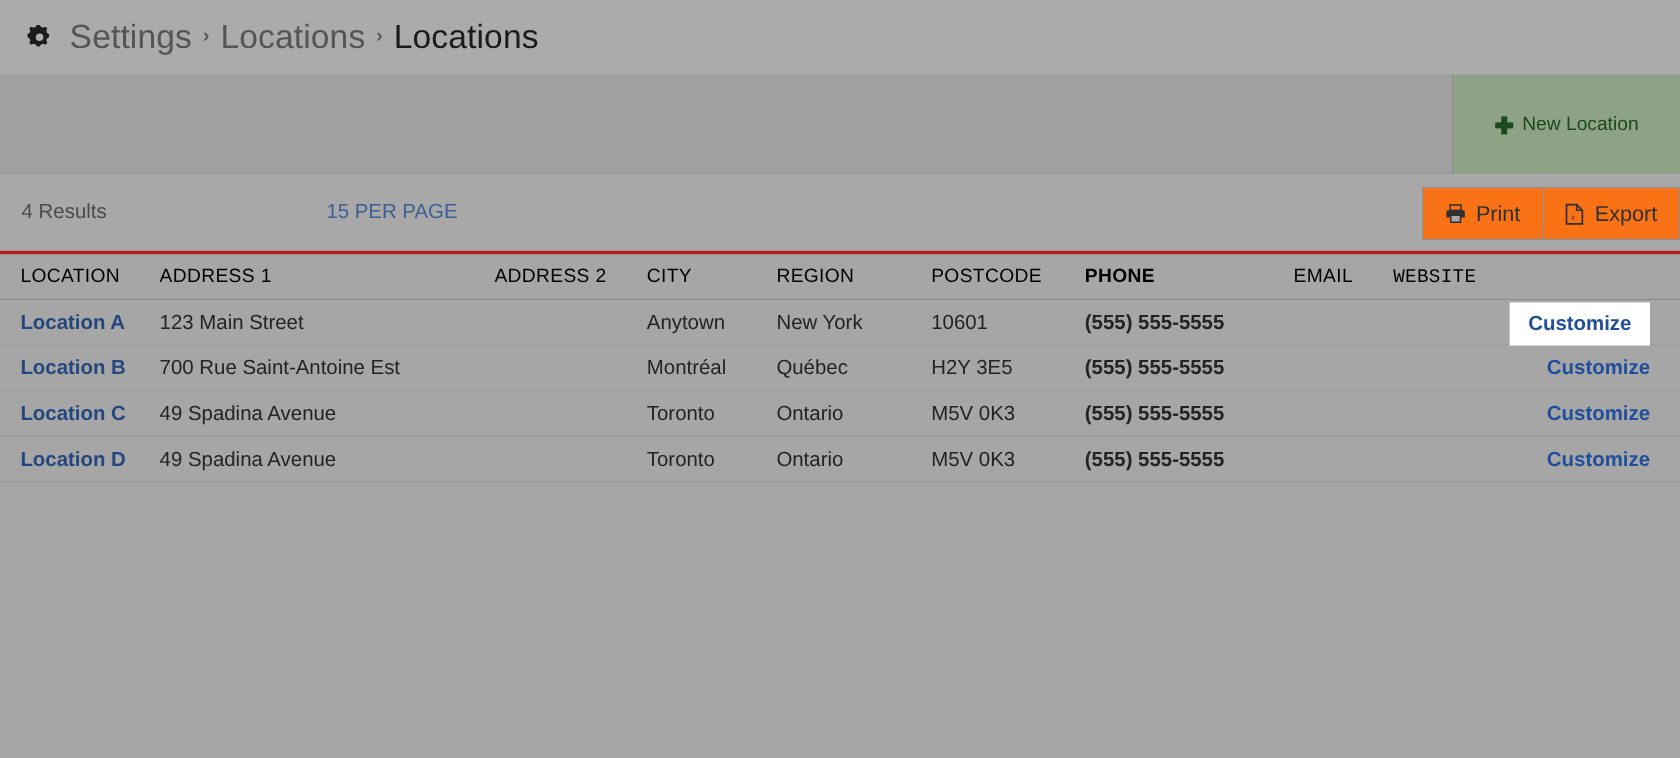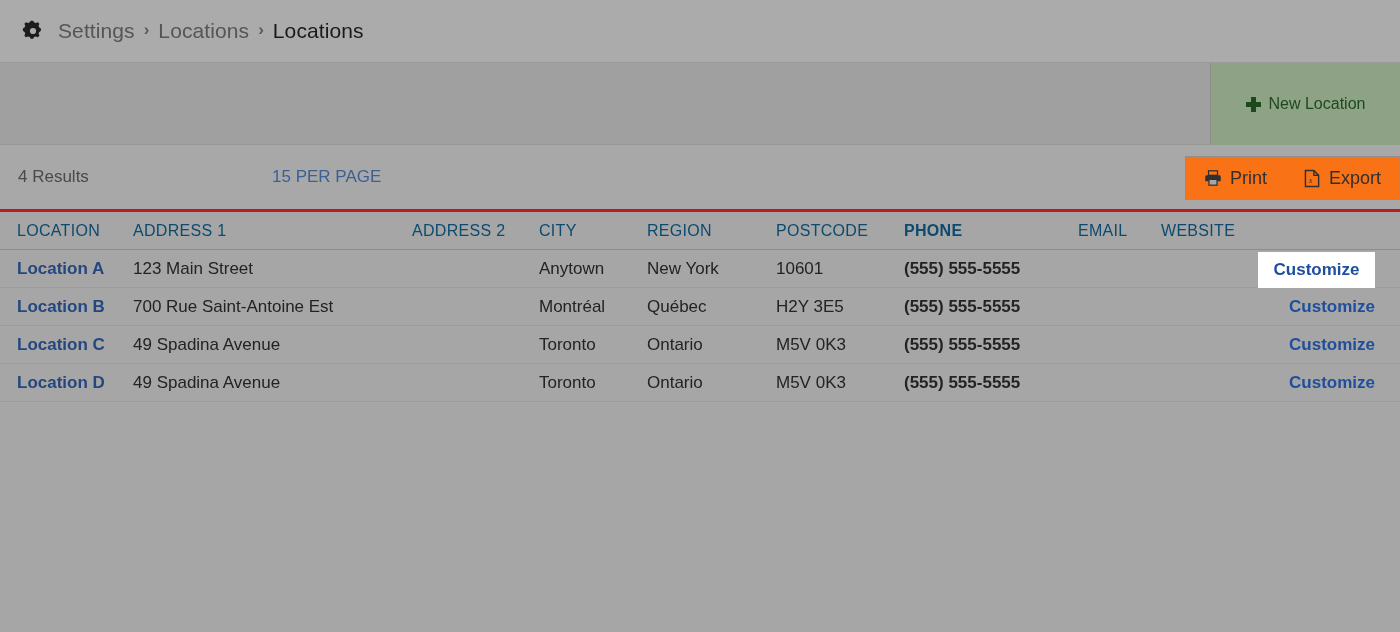--- a/index.html
+++ b/index.html
@@ -19,21 +19,21 @@
   .breadcrumb-bar {
     position: absolute; left: 0; top: 0;
     width: 1400px; height: 63px;
     background: #ababab;
     border-bottom: 1px solid #9b9b9b;
     display: flex; align-items: center;
     padding-left: 22px;
   }
   .gear-icon { width: 22px; height: 22px; flex: 0 0 22px; margin-right: 14px; display: block; }
   .crumb {
-    font-size: 21px;
+    font-size: 28px;
     color: #555555;
     letter-spacing: .1px;
     white-space: nowrap;
   }
   .crumb.current { color: #1a1a1a; }
   .crumb-sep {
     font-size: 17px; color: #5a5a5a;
     margin: 0 9px; font-weight: bold;
     position: relative; top: -1px;
   }
@@ -127,21 +127,21 @@
 
   
   .table { position: absolute; left: 0; top: 212px; width: 1400px; }
   .thead {
     display: flex; align-items: center;
     height: 38px;
     background: #a6a6a6;
     border-bottom: 1px solid #8b8b8b;
   }
   .thead .th {
-    font-size: 16px; color: #0c4a6e;
+    font-size: 16px; color: #000000;
     letter-spacing: .3px;
     white-space: nowrap;
   }
   .trow {
     display: flex; align-items: center;
     height: 38px;
     border-bottom: 1px solid #9c9c9c;
     background: #a6a6a6;
   }
   .td { font-size: 17px; color: #232323; white-space: nowrap; }
@@ -150,21 +150,21 @@
 
   
   .c-location  { width: 133px; padding-left: 17px; }
   .c-address1  { width: 279px; }
   .c-address2  { width: 127px; }
   .c-city      { width: 108px; }
   .c-region    { width: 118px; }
   .c-postcode  { width: 128px; margin-left: 11px; }
   .c-phone     { width: 174px; font-weight: bold; }
   .c-email     { width: 83px; }
-  .c-website   { width: 110px; }
+  .c-website   { width: 110px; font-family: Liberation Mono, monospace; }
   .c-actions   { flex: 1; display: flex; justify-content: flex-end; padding-right: 25px; }
 
   
   .highlight-box {
     position: absolute;
     left: 1258px; top: 252px;
     width: 117px; height: 36px;
     background: #ffffff;
     z-index: 5;
     display: flex; align-items: center; justify-content: center;

